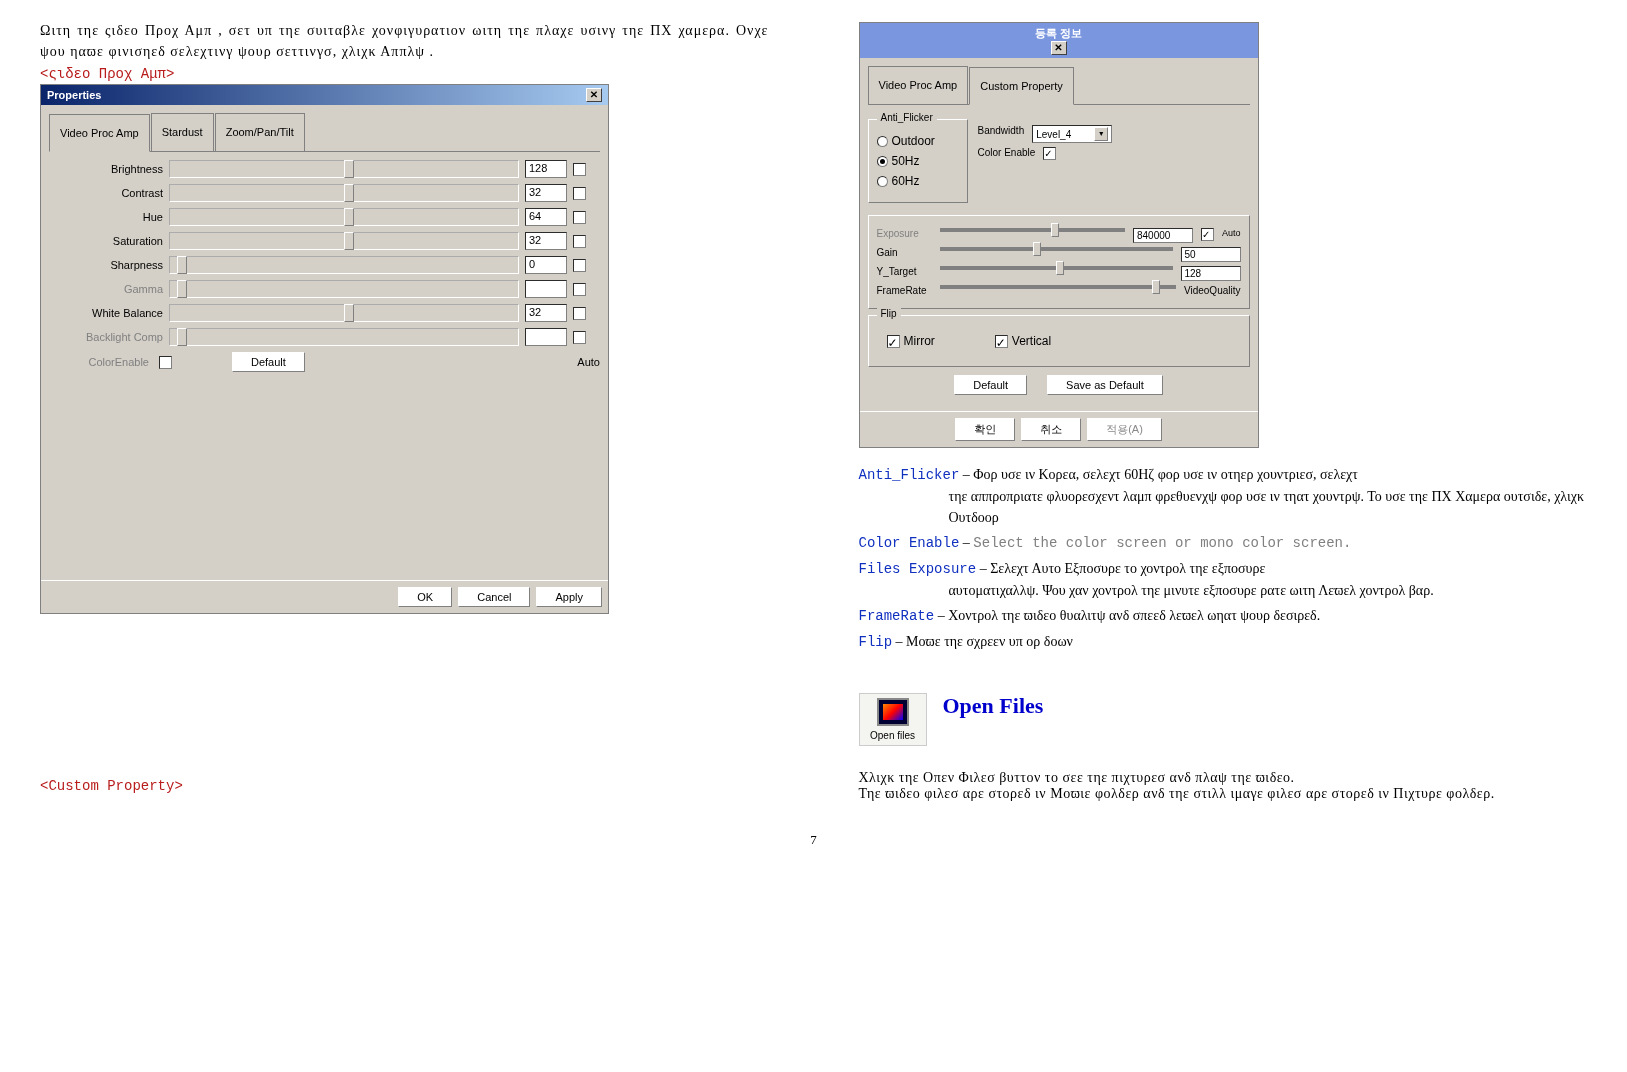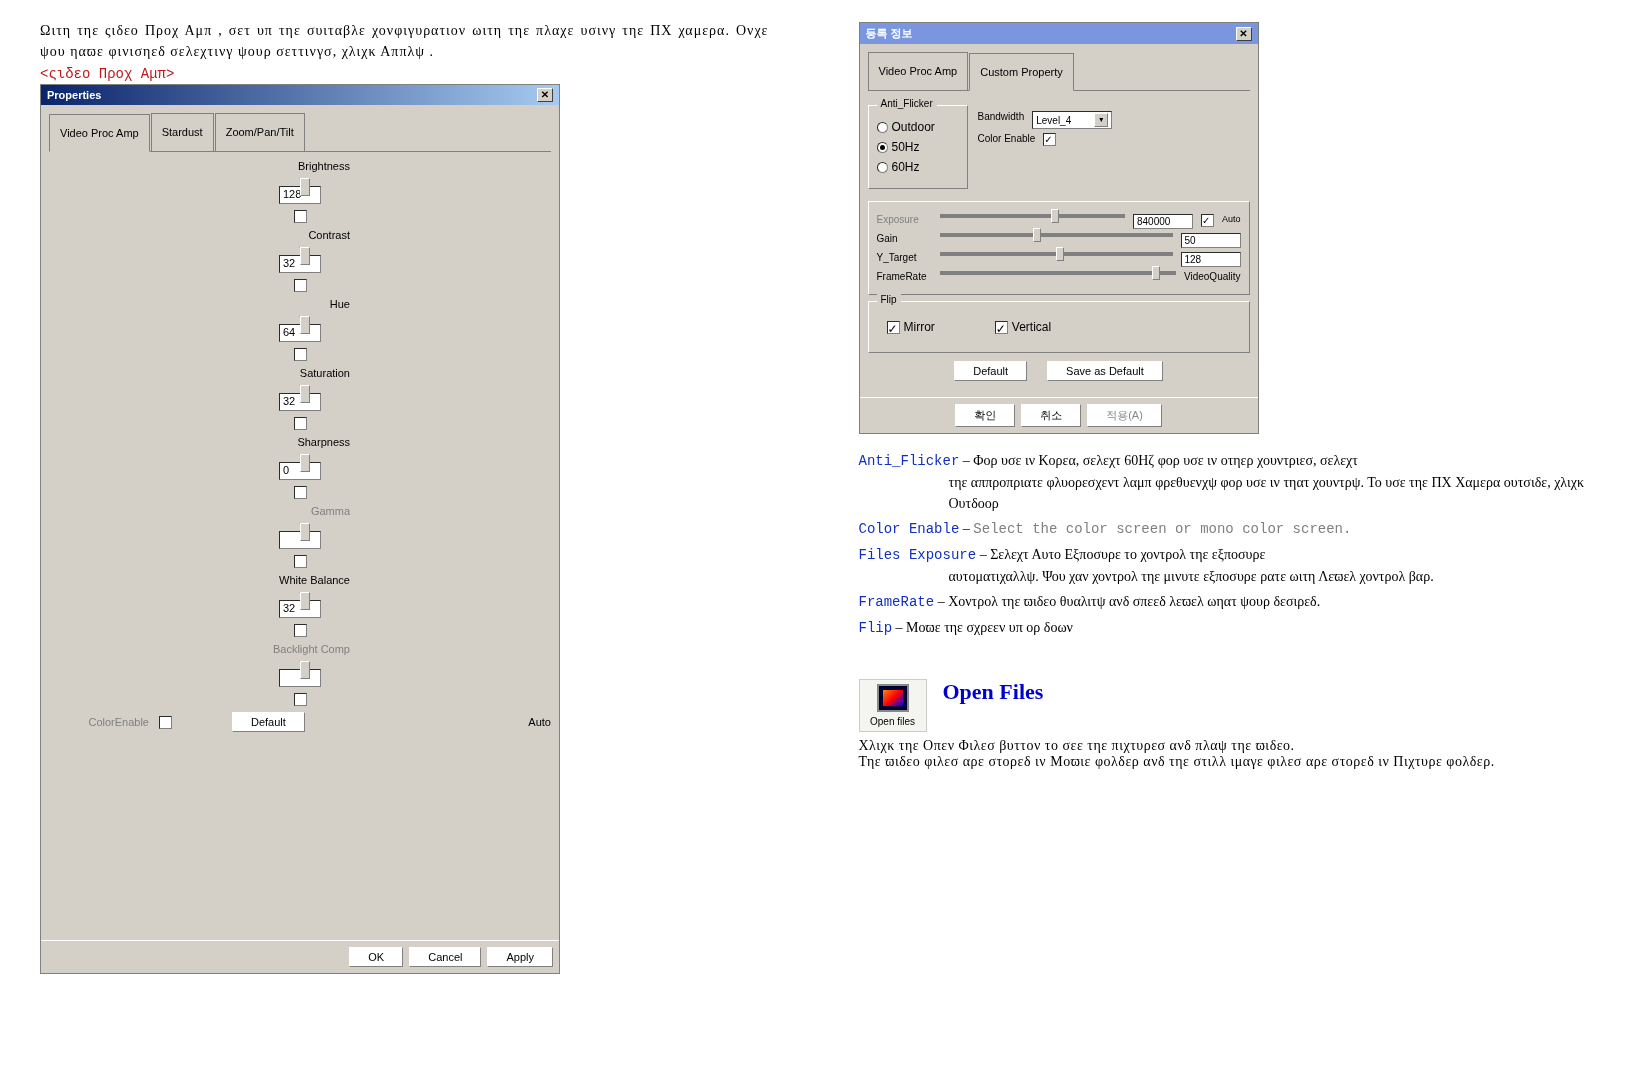--- a/index.html
+++ b/index.html
@@ -29,21 +29,21 @@
     color: #b91c1c;
     font-family: "Courier New", monospace;
     font-size: 14px;
     margin-top: 4px;
   }
 
   
   .win-dialog {
     background: #d4d0c8;
     border: 1px solid #808080;
-    width: 520px;
+    width: 569px;
     font-family: Tahoma, Arial, sans-serif;
     font-size: 11px;
     margin-top: 2px;
   }
   .win-title {
     background: linear-gradient(to right, #0a246a, #a6caf0);
     color: #fff;
     font-weight: bold;
     padding: 3px 6px;
     display: flex;
@@ -84,21 +84,20 @@
     background: #d4d0c8;
     position: relative;
     top: 1px;
     border-bottom: 1px solid #d4d0c8;
   }
   .slider-row {
     display: flex;
     align-items: center;
     margin: 6px 14px;
     gap: 6px;
-    flex-direction: column;
   }
   .slider-label {
     width: 100px;
     text-align: right;
     font-size: 11px;
   }
   .slider-label.disabled { color: #808080; }
   .slider-track {
     flex: 1;
     height: 18px;
@@ -157,20 +156,21 @@
     margin-left: auto;
     font-size: 11px;
   }
 
   
   .win-dialog.small {
     width: 400px;
   }
   .win-title.kr {
     background: #7a96df;
+    flex-direction: column;
   }
   .group {
     border: 1px solid #808080;
     border-top-color: #fff;
     border-left-color: #fff;
     outline: 1px solid #d4d0c8;
     padding: 8px;
     margin: 6px 0;
     position: relative;
   }
@@ -210,21 +210,21 @@
   .openfiles-hdr { display:flex; gap:16px; align-items:flex-start;}
   .of-icon {
     width:68px; text-align:center; font-size:10px; font-family:Tahoma,Arial,sans-serif;
     border:1px solid #ccc; padding:4px; background:#f4f4f0;
   }
   .of-icon-img {
     width:32px;height:28px;margin:0 auto 4px;background:#003;border:2px solid #888;position:relative;
   }
   .of-icon-img::after{content:"";position:absolute;inset:4px;background:linear-gradient(135deg,#f80,#f00,#00f);}
   .of-title { color:#0000cc; font-weight:bold; font-size:22px; font-family:"Times New Roman",serif;}
-  .of-body { margin-top:6px; text-align:justify; letter-spacing:0.5px;}
+  .of-body { margin-top:24px; text-align:justify; letter-spacing:0.5px;}
 
   .pagenum { text-align:center; margin-top:30px; font-size:13px;}
 </style>
 </head>
 <body>
 
 <div class="page">
 
   <div class="col">
     <div class="intro-text">Ωιτη τηε  ςιδεο Προχ Αμπ , σετ υπ τηε συιταβλε χονφιγυρατιον ωιτη τηε πλαχε υσινγ τηε ΠΧ χαμερα. Ονχε ψου ηαϖε φινισηεδ σελεχτινγ ψουρ σεττινγσ, χλιχκ  Αππλψ  .</div>

